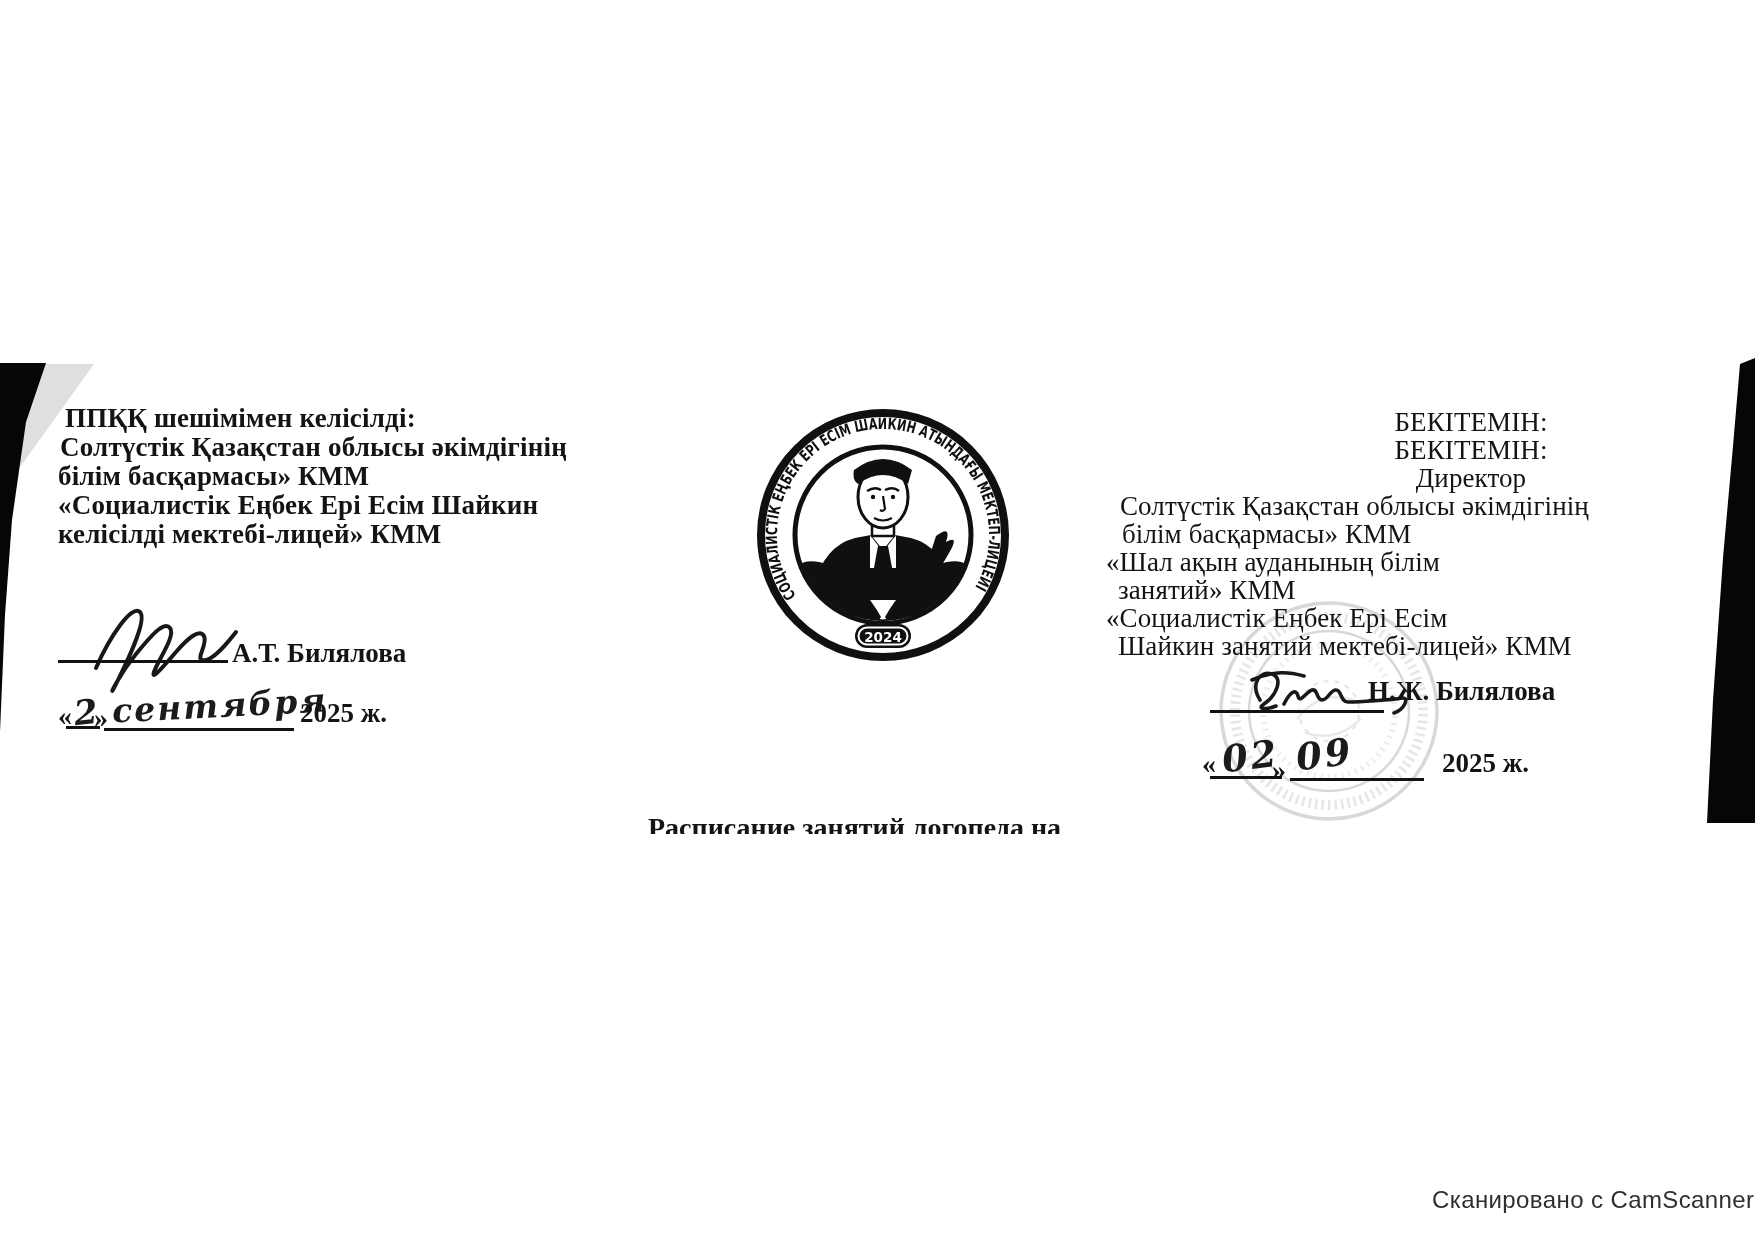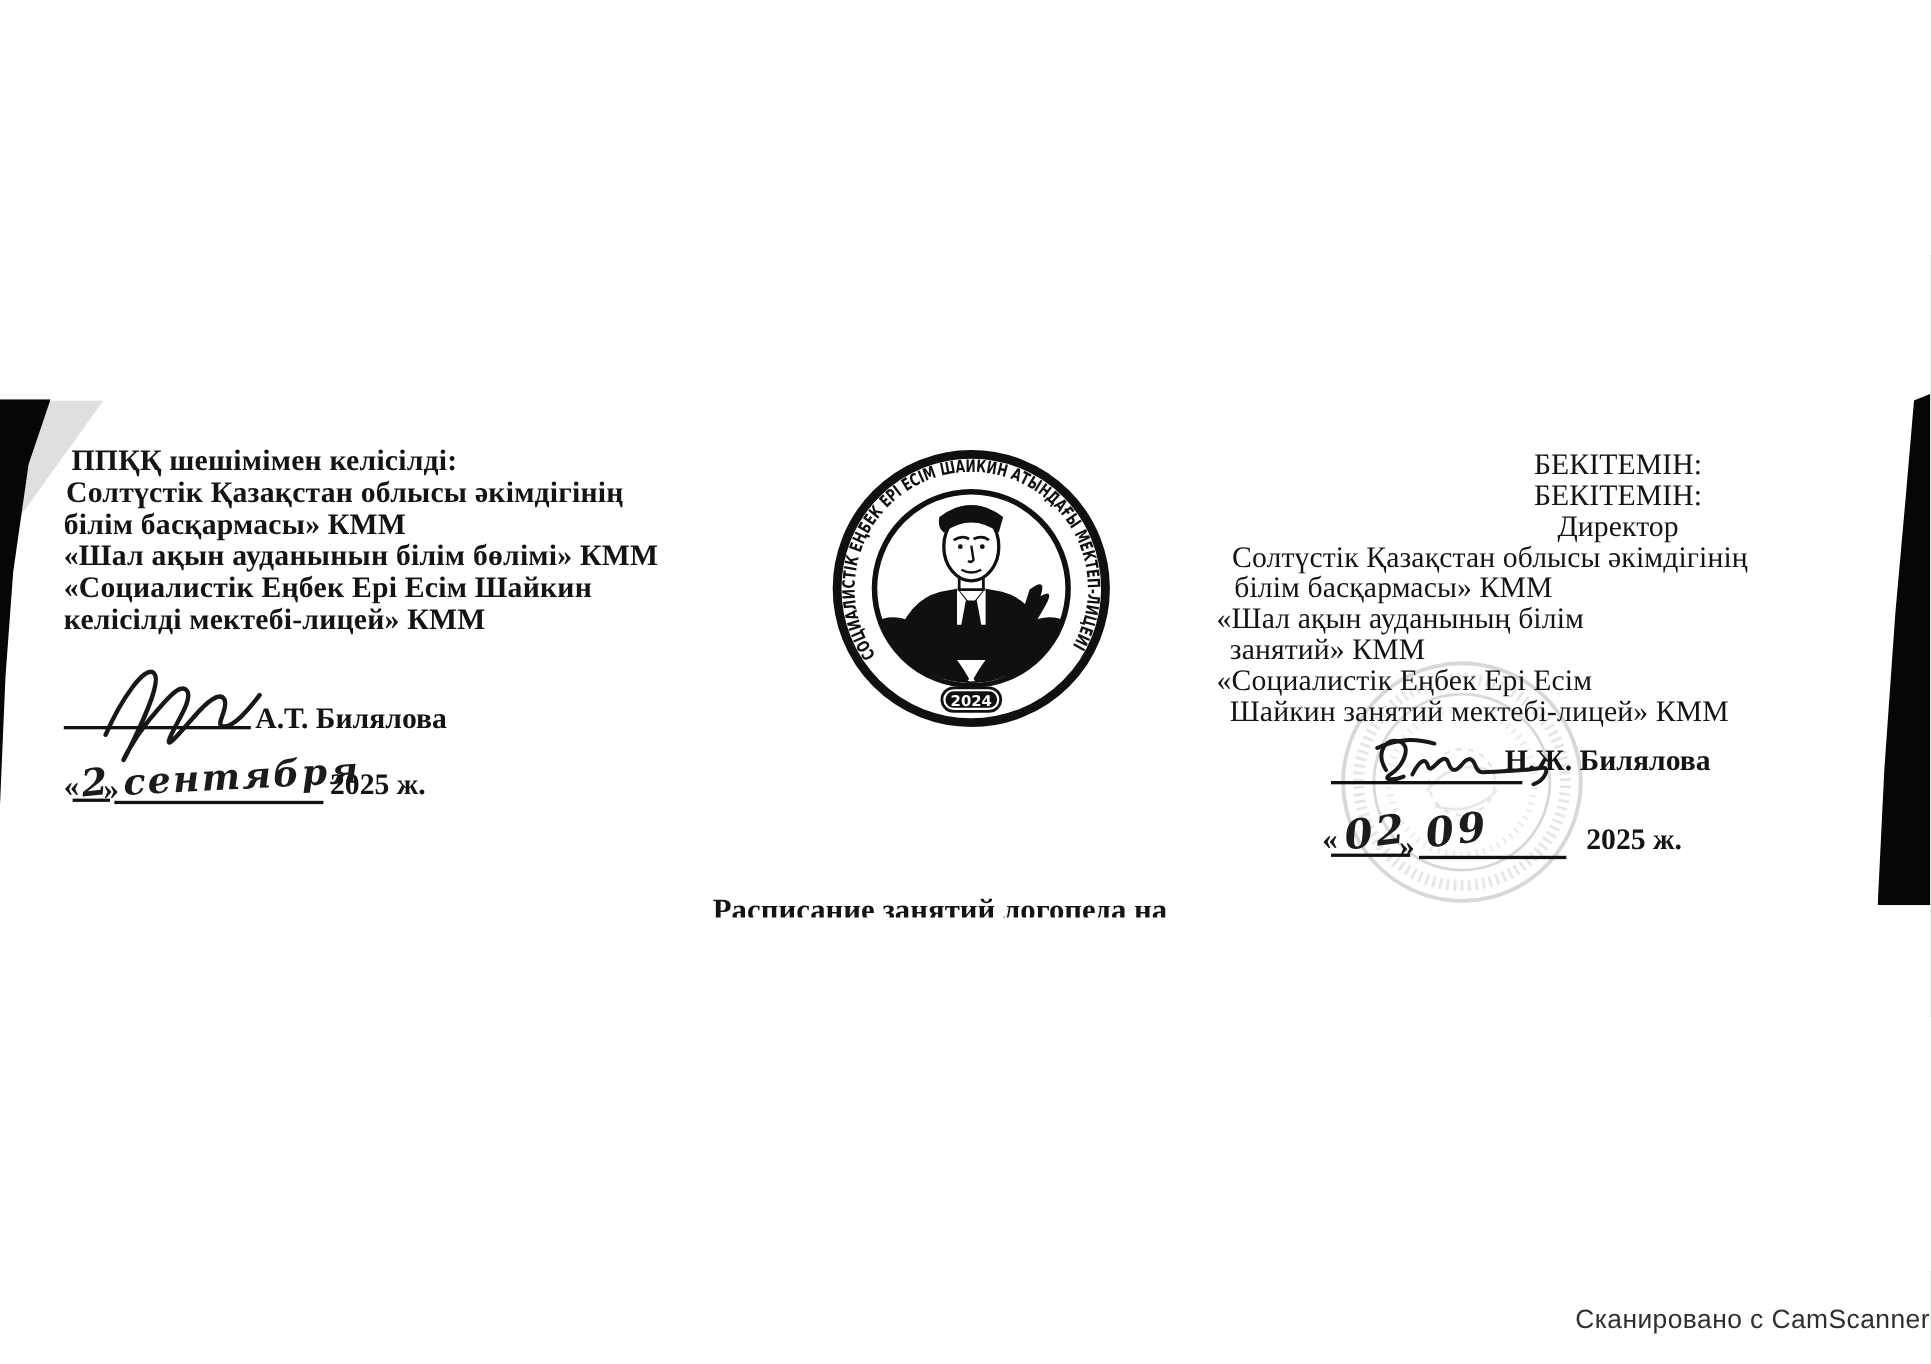--- a/index.html
+++ b/index.html
@@ -37,21 +37,20 @@
               clip-path:polygon(30px 2px,86px 2px,10px 108px,4px 60px);"></div>
   <div class="abs wedge" style="left:0;top:360px;width:50px;height:378px;
               clip-path:polygon(0 3px,46px 3px,26px 62px,12px 160px,5px 255px,0 372px);"></div>
   <div class="abs wedge" style="left:1700px;top:358px;width:55px;height:466px;
               clip-path:polygon(40px 6px,55px 0,55px 465px,7px 465px,13px 342px,23px 200px,33px 88px);"></div>
 
   <div class="abs" style="left:58px;top:404px;">
     <div class="doc-line" style="padding-left:7px;">ППҚҚ шешімімен келісілді:</div>
     <div class="doc-line" style="padding-left:2px;">Солтүстік Қазақстан облысы әкімдігінің</div>
     <div class="doc-line">білім басқармасы» КММ</div>
-    <div class="doc-line">«Шал ақын ауданынын білім бөлімі» КММ</div>
     <div class="doc-line">«Социалистік Еңбек Ері Есім Шайкин</div>
     <div class="doc-line">келісілді мектебі-лицей» КММ</div>
   </div>
 
   <svg class="abs" style="left:88px;top:598px;" width="152" height="98" viewBox="0 0 152 98">
     <path d="M 8 70 C 22 38 44 6 52 14 C 60 22 38 66 26 90 C 20 101 30 78 48 56
              C 62 39 76 22 82 30 C 88 38 70 62 66 74 C 63 83 74 70 88 54
              C 100 40 112 30 116 38 C 120 46 108 60 114 62 C 124 65 140 44 148 34" fill="none" stroke="#181818" stroke-width="4" stroke-linecap="round"></path>
   </svg>
   <div class="underline" style="left:58px;top:660px;width:170px;"></div>

